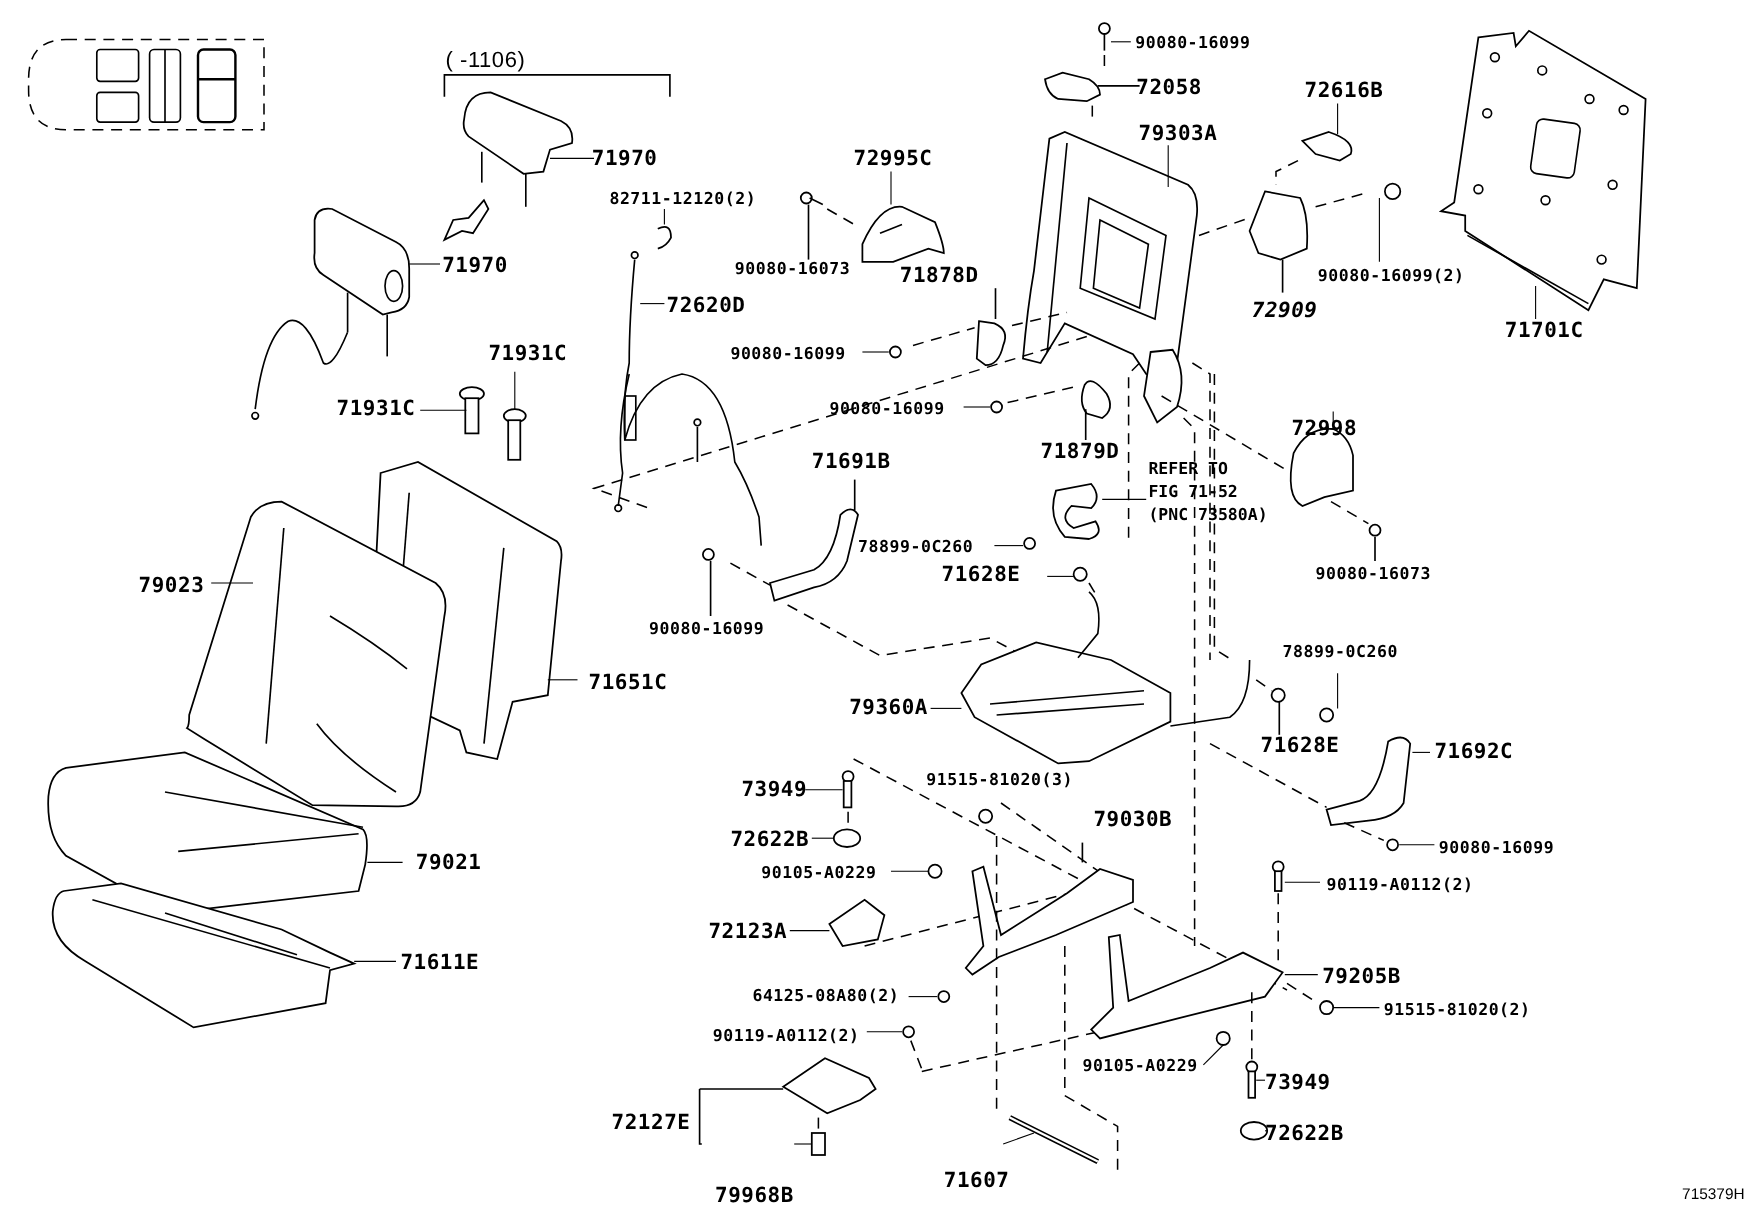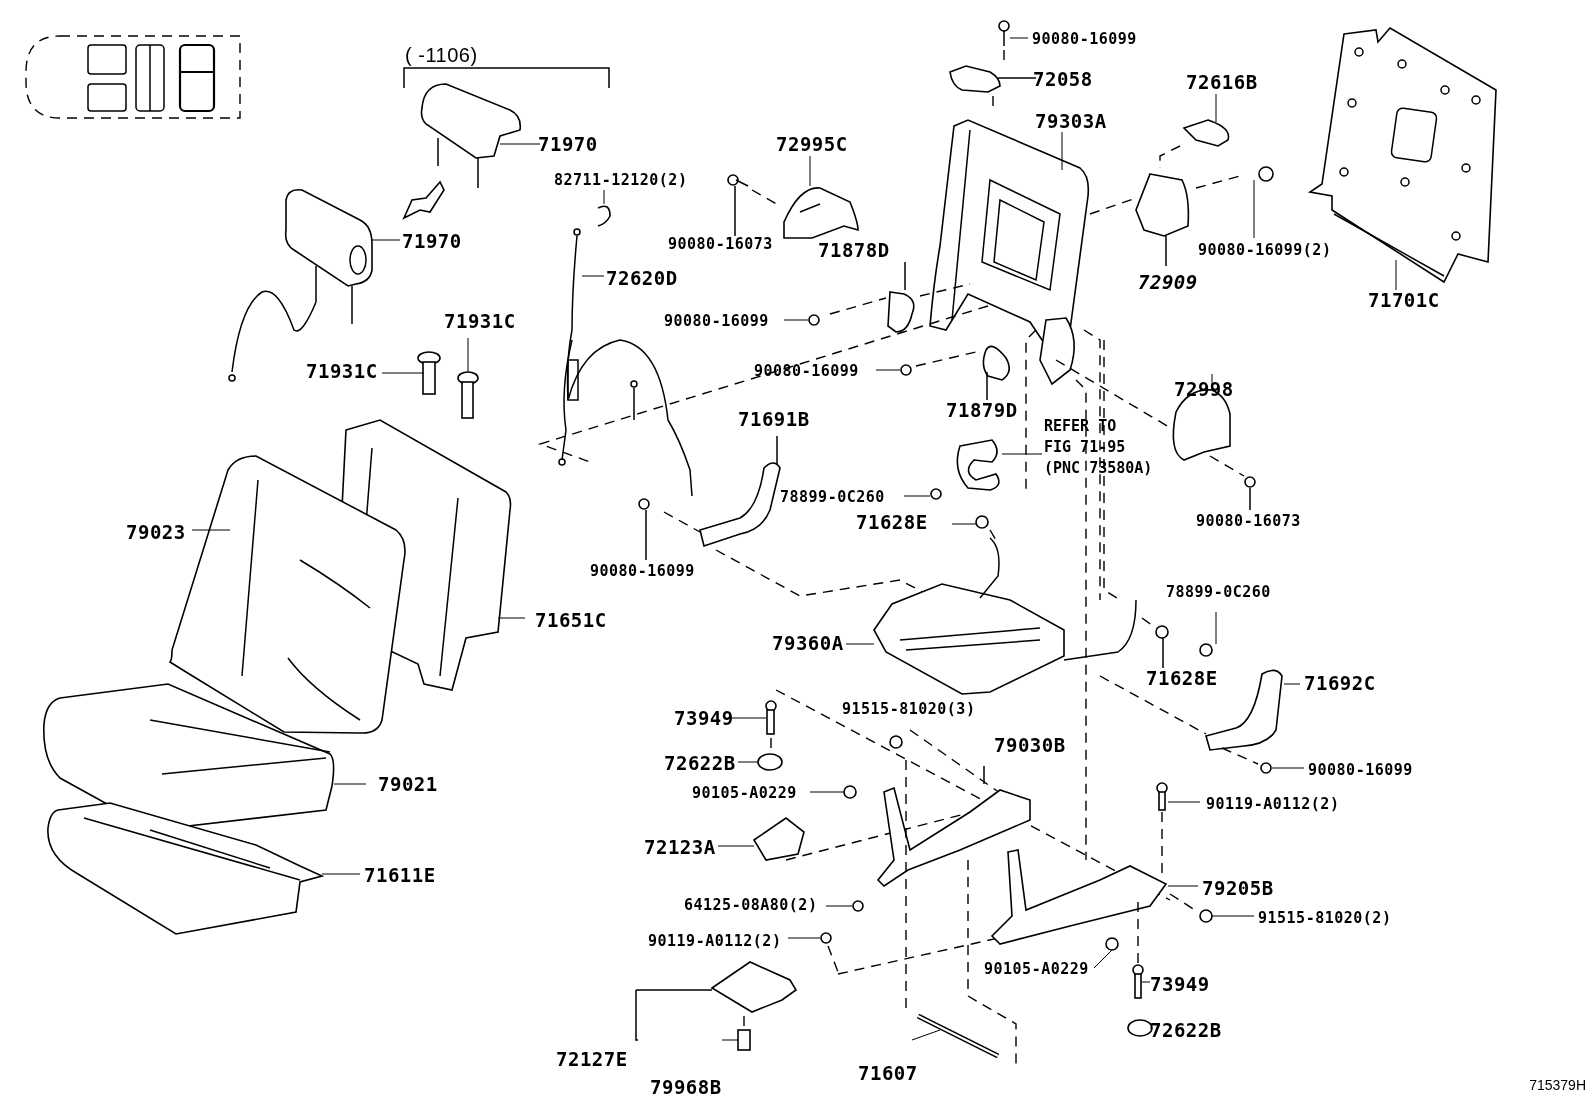--- a/index.html
+++ b/index.html
@@ -320,21 +320,21 @@
 <div class="lbl" style="left:1035px;top:111px;">79303A</div>
 <div class="lbl" style="left:1186px;top:72px;">72616B</div>
 <div class="lbl" style="left:1138px;top:272px;font-style:italic;">72909</div>
 <div class="lbl sm" style="left:1198px;top:242px;">90080-16099(2)</div>
 <div class="lbl" style="left:1368px;top:290px;">71701C</div>
 <div class="lbl" style="left:818px;top:240px;">71878D</div>
 <div class="lbl sm" style="left:664px;top:313px;">90080-16099</div>
 <div class="lbl sm" style="left:754px;top:363px;">90080-16099</div>
 <div class="lbl" style="left:946px;top:400px;">71879D</div>
 <div class="ref" style="position:absolute;left:1044px;top:416px;">REFER TO
-FIG 71-95
+FIG 71-52
 (PNC 73580A)</div>
 <div class="lbl" style="left:1174px;top:352px;margin-top:27px;">72998</div>
 <div class="lbl sm" style="left:1196px;top:513px;">90080-16073</div>
 <div class="lbl" style="left:738px;top:409px;text-align:right;">71691B</div>
 <div class="lbl sm" style="left:780px;top:489px;">78899-0C260</div>
 <div class="lbl" style="left:856px;top:512px;">71628E</div>
 <div class="lbl sm" style="left:590px;top:563px;">90080-16099</div>
 <div class="lbl" style="left:772px;top:633px;text-align:right;">79360A</div>
 <div class="lbl sm" style="left:1166px;top:584px;">78899-0C260</div>
 <div class="lbl" style="left:1146px;top:668px;">71628E</div>
@@ -342,21 +342,21 @@
 <div class="lbl sm" style="left:1308px;top:762px;">90080-16099</div>
 
 <div class="lbl" style="left:674px;top:708px;">73949</div>
 <div class="lbl" style="left:664px;top:753px;">72622B</div>
 <div class="lbl sm" style="left:842px;top:701px;">91515-81020(3)</div>
 <div class="lbl" style="left:950px;top:735px;margin-left:44px;">79030B</div>
 <div class="lbl sm" style="left:692px;top:785px;">90105-A0229</div>
 <div class="lbl" style="left:644px;top:837px;">72123A</div>
 <div class="lbl sm" style="left:684px;top:897px;">64125-08A80(2)</div>
 <div class="lbl sm" style="left:648px;top:933px;">90119-A0112(2)</div>
-<div class="lbl" style="left:556px;top:1049px;">72127E</div>
+<div class="lbl" style="left:556px;top:1010px;">72127E</div>
 <div class="lbl" style="left:650px;top:1034px;margin-top:43px;">79968B</div>
 <div class="lbl" style="left:858px;top:1032px;margin-top:31px;">71607</div>
 <div class="lbl sm" style="left:1206px;top:796px;">90119-A0112(2)</div>
 <div class="lbl" style="left:1202px;top:878px;">79205B</div>
 <div class="lbl sm" style="left:1258px;top:910px;">91515-81020(2)</div>
 <div class="lbl sm" style="left:984px;top:961px;">90105-A0229</div>
 <div class="lbl" style="left:1150px;top:974px;">73949</div>
 <div class="lbl" style="left:1150px;top:1020px;">72622B</div>
 
 <div class="figid">715379H</div>

